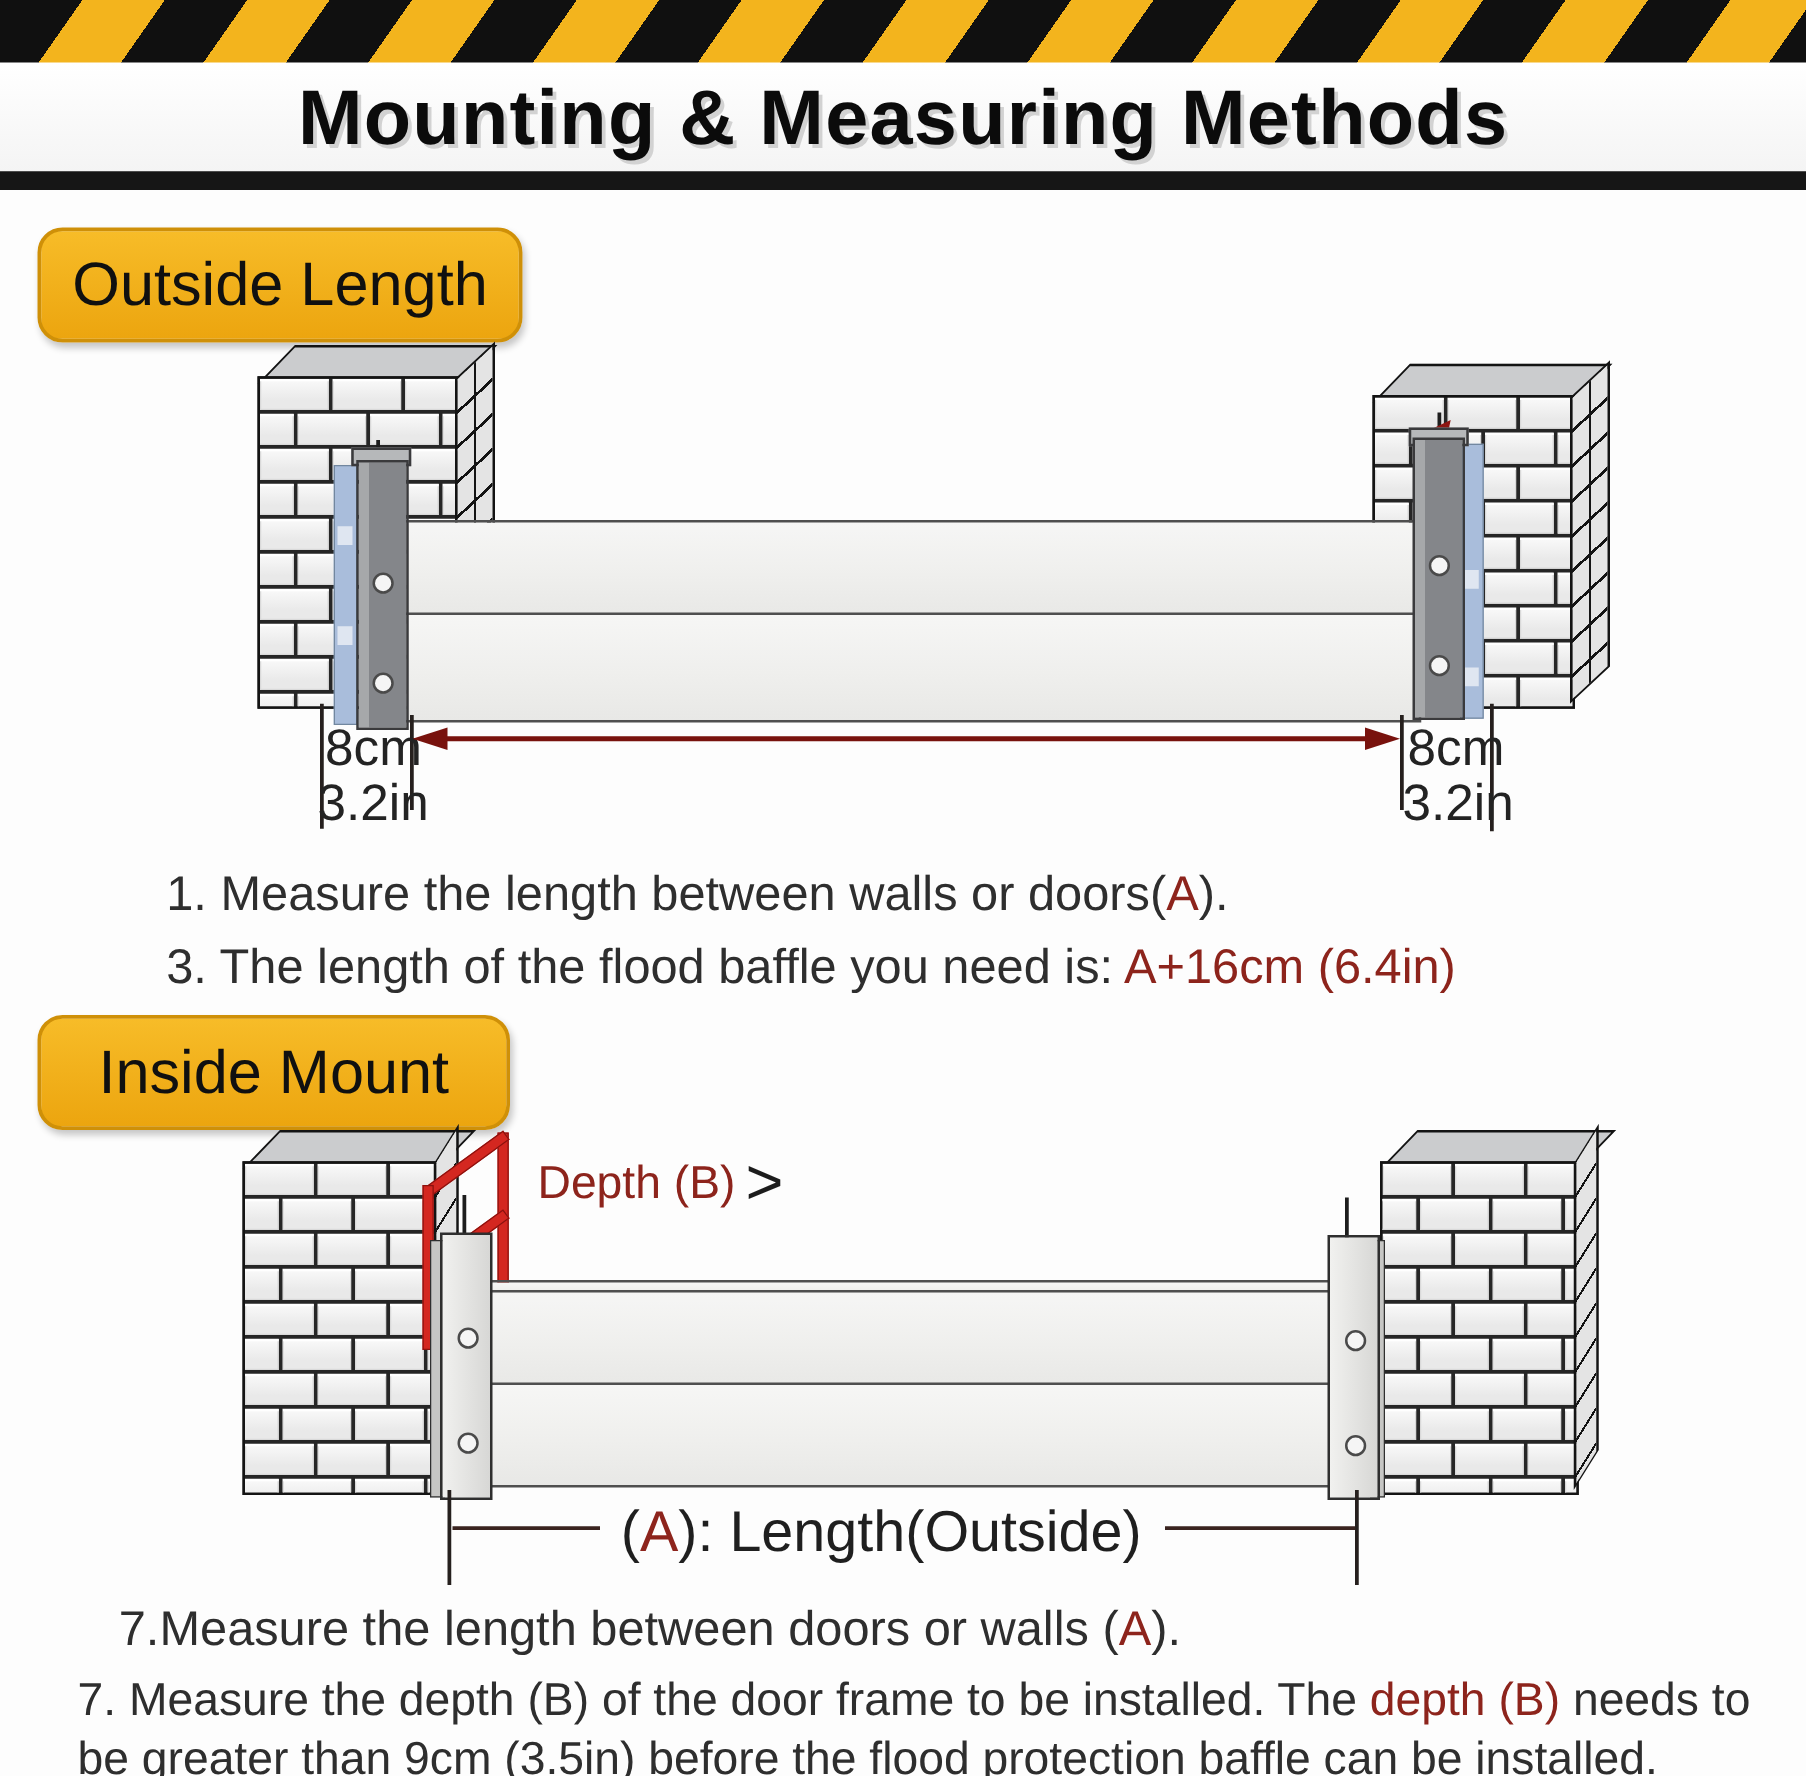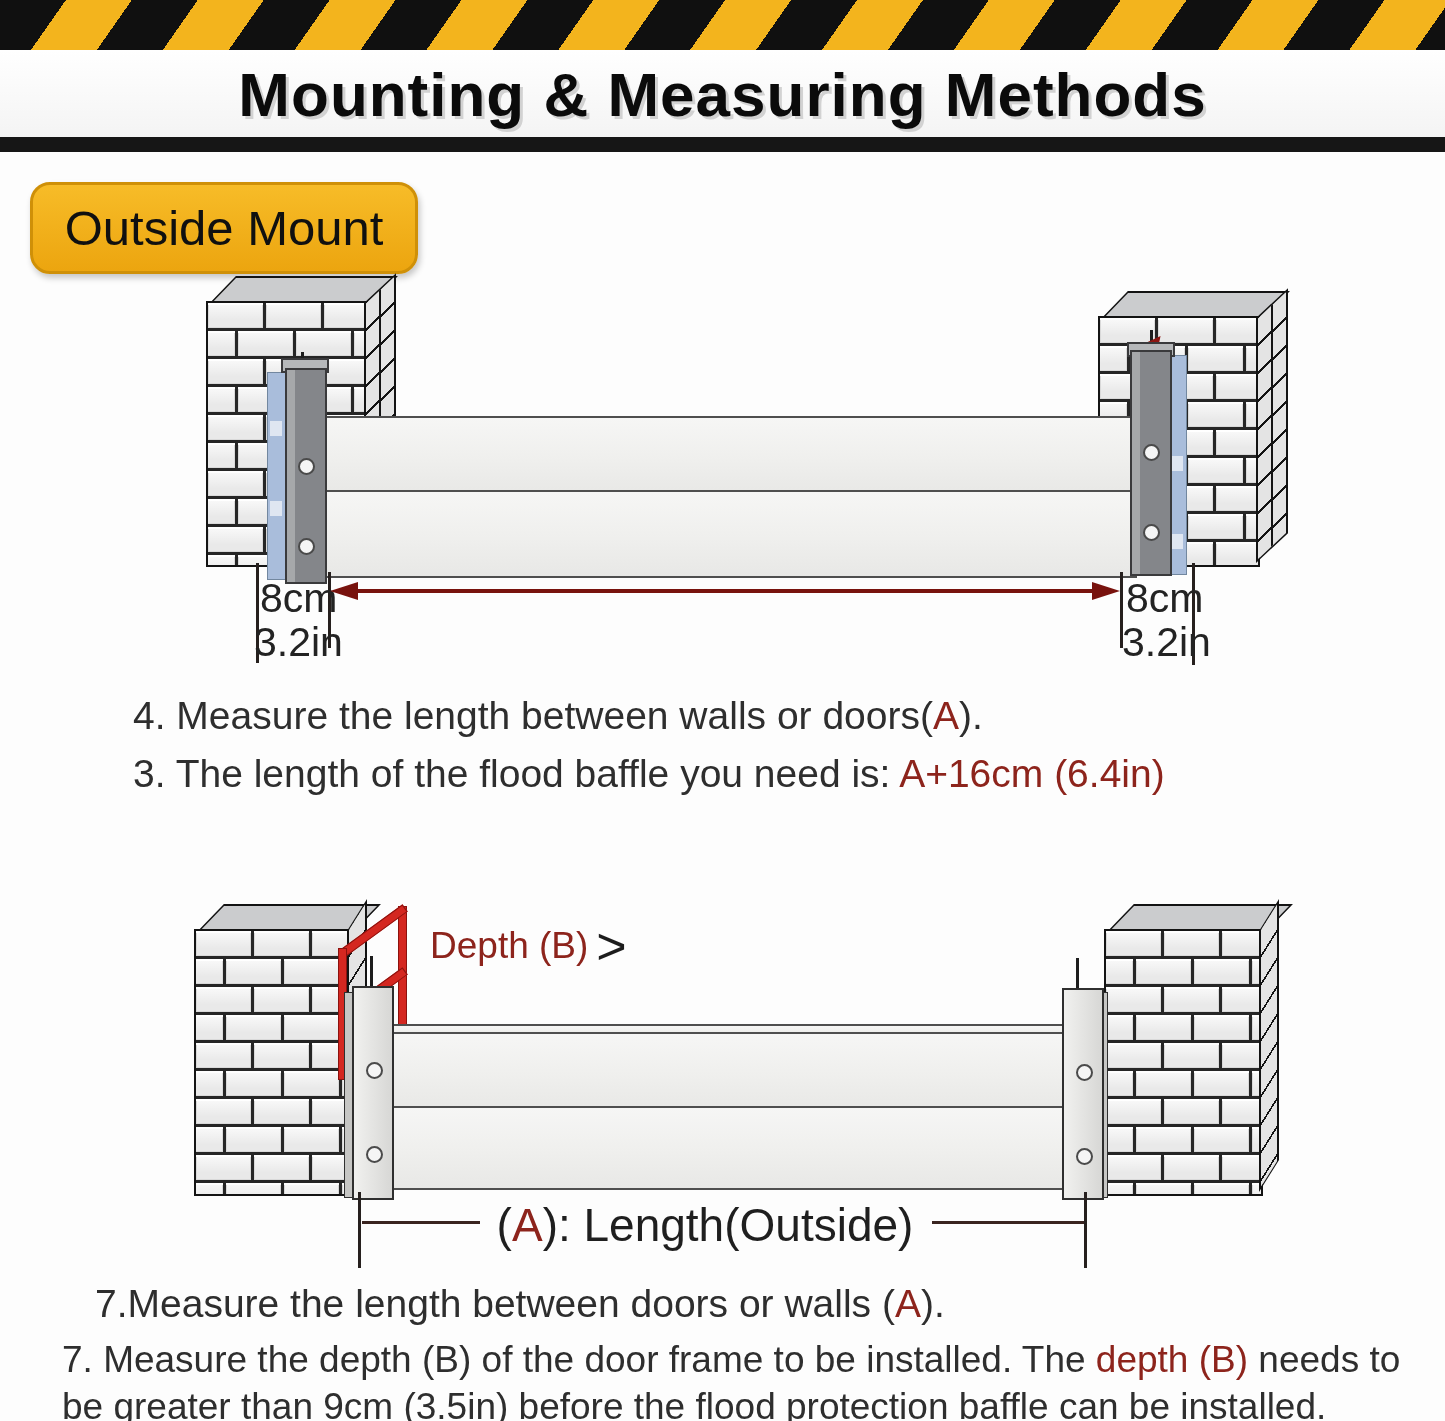--- a/index.html
+++ b/index.html
@@ -74,21 +74,21 @@
 <body>
 
 <div id="page">
 
   <div class="abs stripes"></div>
   <div class="abs titleband">
     <div class="title">Mounting &amp; Measuring Methods</div>
   </div>
   <div class="abs blackbar"></div>
 
-  <div class="abs badge" style="left:30px;top:182px;width:382px;height:86px;">Outside Mount</div>
+  <div class="abs badge" style="left:30px;top:182px;width:382px;height:86px;">Outside Length</div>
 
   <div class="abs topface" style="left:206px;top:276px;width:158px;height:27px;"></div>
   <div class="abs bricks" style="left:206px;top:301px;width:158px;height:262px;">
       <div class="brick" style="left:0px;top:0px;width:55px;height:25px"></div>
       <div class="brick" style="left:58px;top:0px;width:55px;height:25px"></div>
       <div class="brick" style="left:116px;top:0px;width:55px;height:25px"></div>
       <div class="brick" style="left:-28px;top:28px;width:55px;height:25px"></div>
       <div class="brick" style="left:30px;top:28px;width:55px;height:25px"></div>
       <div class="brick" style="left:88px;top:28px;width:55px;height:25px"></div>
       <div class="brick" style="left:146px;top:28px;width:55px;height:25px"></div>
@@ -194,26 +194,27 @@
   <div class="abs m8" style="left:254px;top:622px;">3.2in</div>
   <div class="abs m8" style="left:1126px;top:578px;">8cm</div>
   <div class="abs m8" style="left:1122px;top:622px;">3.2in</div>
 
   <div class="abs tri-l" style="left:330px;top:582px;"></div>
   <div class="abs arrowline" style="left:354px;top:589px;width:740px;"></div>
   <div class="abs tri-r" style="left:1092px;top:582px;"></div>
 
 
   <div class="abs steps" style="left:133px;top:692px;">
-    <span>4. Measure the length between walls or doors(</span><span class="red">A</span><span>).</span>
+    <span>1. Measure the length between walls or doors(</span><span class="red">A</span><span>).</span>
   </div>
   <div class="abs steps" style="left:133px;top:750px;">
     <span>3. The length of the flood baffle you need is: </span><span class="red">A+16cm (6.4in)</span>
   </div>
 
+  <div class="abs badge" style="left:30px;top:812px;width:372px;height:86px;">Inside Mount</div>
 
   <div class="abs topface" style="left:194px;top:904px;width:153px;height:27px;"></div>
   <div class="abs bricks" style="left:194px;top:929px;width:153px;height:263px;">
       <div class="brick" style="left:0px;top:0px;width:55px;height:25px"></div>
       <div class="brick" style="left:58px;top:0px;width:55px;height:25px"></div>
       <div class="brick" style="left:116px;top:0px;width:55px;height:25px"></div>
       <div class="brick" style="left:-28px;top:28px;width:55px;height:25px"></div>
       <div class="brick" style="left:30px;top:28px;width:55px;height:25px"></div>
       <div class="brick" style="left:88px;top:28px;width:55px;height:25px"></div>
       <div class="brick" style="left:146px;top:28px;width:55px;height:25px"></div>

